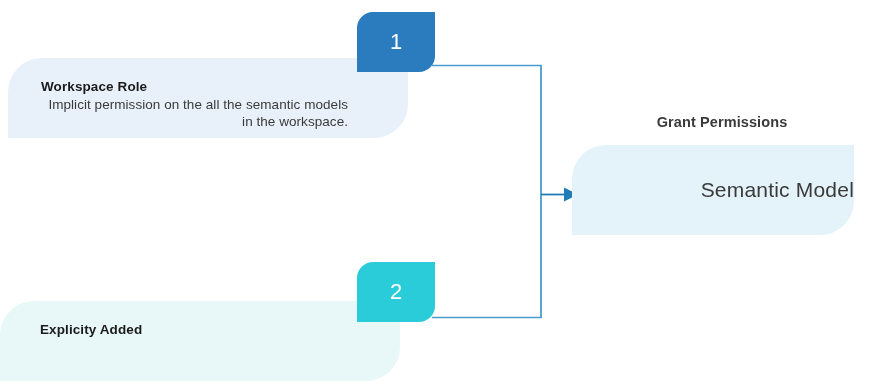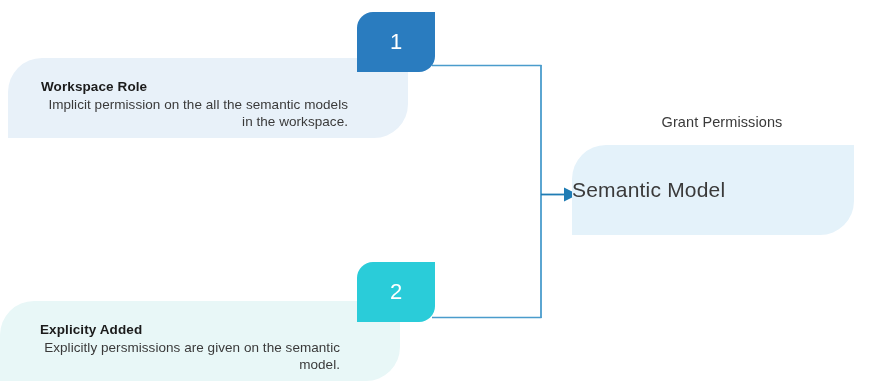--- a/index.html
+++ b/index.html
@@ -99,32 +99,33 @@
   
   .node-label {
     position: absolute;
     left: 572px;
     top: 114px;
     width: 300px;
     text-align: center;
     font-size: 14.5px;
     color: #3a3a3a;
     letter-spacing: 0.1px;
+    font-weight: bold;
   }
   .node-box {
     position: absolute;
     left: 572px;
     top: 145px;
     width: 282px;
     height: 90px;
     background: #e4f2fa;
     border-radius: 34px 0 34px 0;
     display: flex;
     align-items: center;
-    justify-content: flex-start;
+    justify-content: flex-end;
   }
   .node-text {
     font-size: 21px;
     color: #3a3a3a;
     letter-spacing: 0.2px;
   }
 </style>
 </head>
 <body>
 
@@ -149,21 +150,20 @@
       <div class="card-desc">Implicit permission on the all the semantic models in the workspace.</div>
     </div>
   </div>
   <div class="badge badge-1">
     <span>1</span>
   </div>
 
   <div class="card card-2">
     <div class="card-body">
       <div class="card-title">Explicity Added</div>
-      <div class="card-desc">Explicitly persmissions are given on the semantic model.</div>
     </div>
   </div>
   <div class="badge badge-2">
     <span>2</span>
   </div>
 
   <div class="node-label">Grant Permissions</div>
   <div class="node-box">
     <span class="node-text">Semantic Model</span>
   </div>

